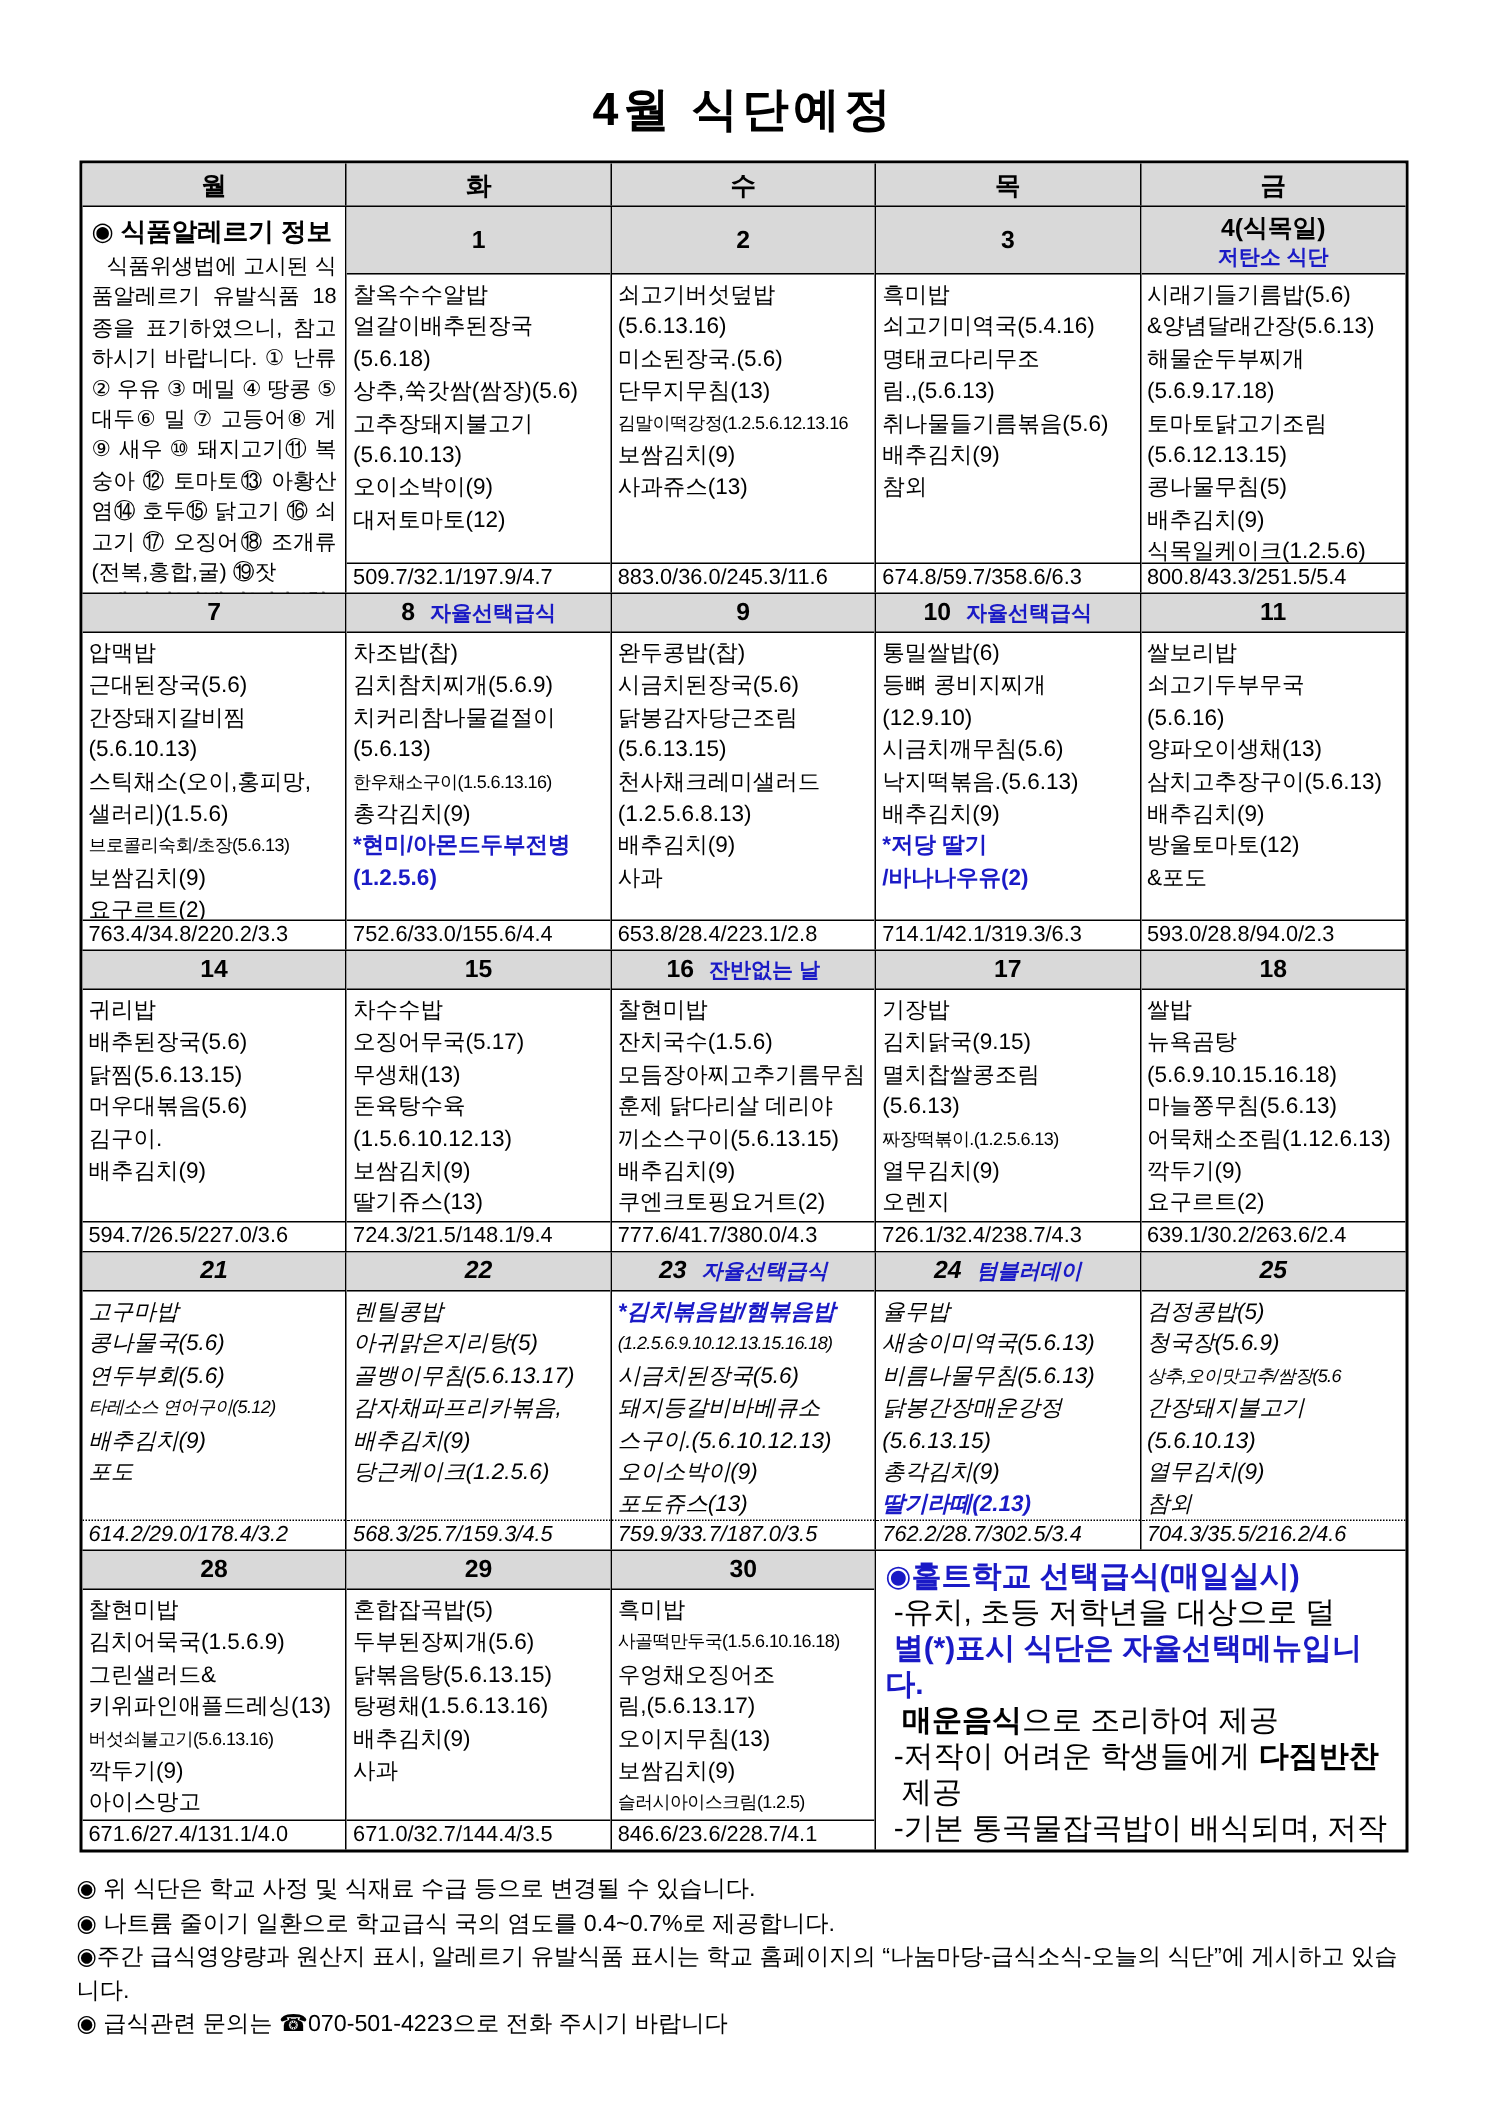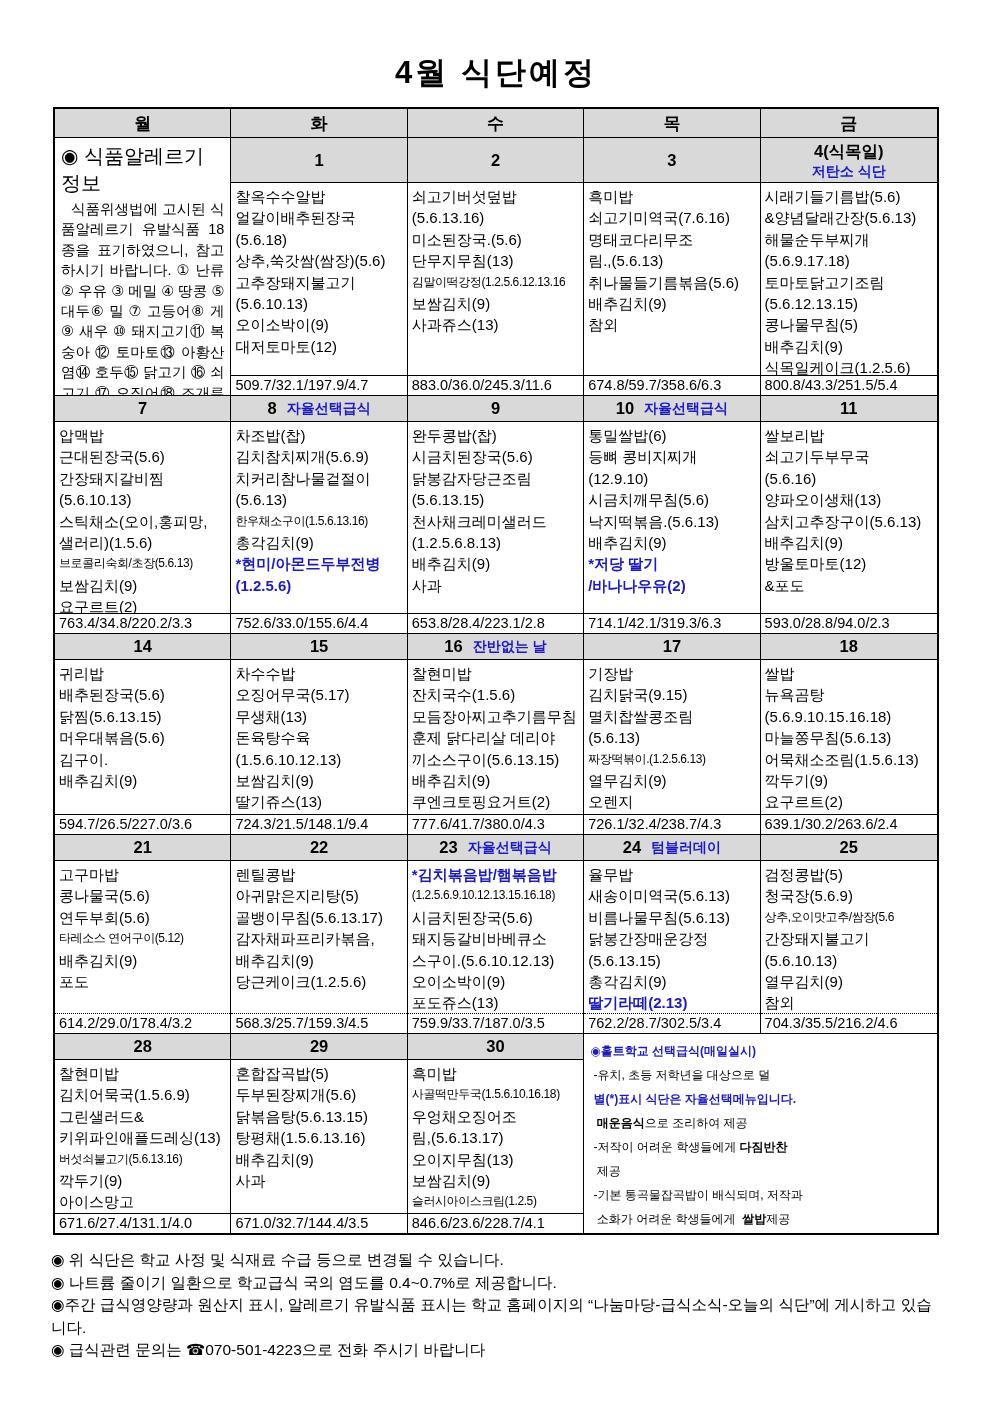--- a/index.html
+++ b/index.html
@@ -8,38 +8,38 @@
   body { width:992px; height:1403px; font-family:"Liberation Sans","DejaVu Sans",sans-serif; color:#000; }
   .page { position:relative; width:992px; height:1403px; overflow:hidden; }
   .title { text-align:center; font-size:31px; font-weight:bold; letter-spacing:3px; padding-top:52px; margin:0 0 13px 0; }
   .cal { margin:0 auto; width:886px; border:2px solid var(--bk); }
   .cal-head { display:grid; grid-template-columns:repeat(5,1fr); background:var(--gray); border-bottom:1px solid var(--bk); }
   .cal-head .wd { text-align:center; font-weight:bold; font-size:17px; padding:3px 0 2px; border-right:1px solid var(--bk); }
   .cal-head .wd:last-child { border-right:none; }
   .week { display:grid; grid-template-columns:repeat(5,1fr); border-bottom:1px solid var(--bk); }
   .week:last-child { border-bottom:none; }
   .week-w0 { height:258px; } .week-w1 { height:238px; } .week-w2 { height:201px; }
-  .week-w3 { height:199px; } .week-w4 { height:199px; }
+  .week-w3 { height:199px;font-style:italic; } .week-w4 { height:199px; }
   .day { border-right:1px solid var(--bk); display:flex; flex-direction:column; overflow:hidden; min-width:0; }
   .day:last-child { border-right:none; }
   .day-head { background:var(--gray); border-bottom:1px solid var(--bk); font-weight:bold; font-size:16.5px;
               display:flex; align-items:center; justify-content:center; gap:10px; height:26px; flex:0 0 auto; }
   .week-w0 .day-head { height:45px; flex-direction:column; gap:0; }
   .day-head .badge, .day-head .sub { color:var(--blue); font-size:14px; line-height:1.15; }
   .menu { flex:1 1 auto; padding:3px 1px 0 4px; font-size:15px; line-height:21.4px; overflow:hidden; }
   .menu .ln { white-space:nowrap; }
   .menu .ln.tight { font-size:12px; letter-spacing:-0.4px; }
   .menu .ln.blue { color:var(--blue); font-weight:bold; }
   .nutri { flex:0 0 auto; border-top:1px solid var(--bk); font-size:14.5px; padding:1px 0 2px 4px; height:20px; white-space:nowrap; }
   .week-dotted .nutri { border-top:1px dotted var(--bk); }
   .allergy-cell { padding:5px 6px 4px; font-size:14.5px; }
-  .allergy-cell .hd { font-weight:normal; font-size:20px; margin-bottom:2px; }
+  .allergy-cell .hd { font-weight:bold; font-size:17px; margin-bottom:2px; }
   .allergy-cell .bd { text-align:justify; line-height:20.4px; text-indent:10px; word-break:break-all; }
   .allergy-cell .ft { font-weight:bold; font-size:15px; margin-top:auto; padding-bottom:2px; }
-  .notice-cell { grid-column:span 2; padding:5px 4px 2px 6px; font-size:12px; line-height:24px; }
+  .notice-cell { grid-column:span 2; padding:5px 4px 2px 6px; font-size:20px; line-height:24px; }
   .notice-cell .nl { white-space:pre-wrap; }
   .notice-cell .nl.blue { color:var(--blue); font-weight:bold; }
   .footnotes { width:890px; margin:14px auto 0; font-size:15.5px; line-height:22.5px; }
   .fn { margin:0; }
 </style>
 </head>
 <body>
 
 <div class="page">
   <h1 class="title">4월 식단예정</h1>
@@ -88,21 +88,21 @@
               <div class="ln">사과쥬스(13)</div>
             </div>
             <div class="nutri">883.0/36.0/245.3/11.6</div>
           </div>
           <div class="day">
             <div class="day-head">
               <span class="date">3</span>
             </div>
             <div class="menu">
               <div class="ln">흑미밥</div>
-              <div class="ln">쇠고기미역국(7.6.16)</div>
+              <div class="ln">쇠고기미역국(5.4.16)</div>
               <div class="ln">명태코다리무조</div>
               <div class="ln">림.,(5.6.13)</div>
               <div class="ln">취나물들기름볶음(5.6)</div>
               <div class="ln">배추김치(9)</div>
               <div class="ln">참외</div>
             </div>
             <div class="nutri">674.8/59.7/358.6/6.3</div>
           </div>
           <div class="day">
             <div class="day-head">
@@ -271,21 +271,21 @@
           </div>
           <div class="day">
             <div class="day-head">
               <span class="date">18</span>
             </div>
             <div class="menu">
               <div class="ln">쌀밥</div>
               <div class="ln">뉴욕곰탕</div>
               <div class="ln">(5.6.9.10.15.16.18)</div>
               <div class="ln">마늘쫑무침(5.6.13)</div>
-              <div class="ln">어묵채소조림(1.5.6.13)</div>
+              <div class="ln">어묵채소조림(1.12.6.13)</div>
               <div class="ln">깍두기(9)</div>
               <div class="ln">요구르트(2)</div>
             </div>
             <div class="nutri">639.1/30.2/263.6/2.4</div>
           </div>
         </div>
         <div class="week week-w3 week-dotted">
           <div class="day">
             <div class="day-head">
               <span class="date">21</span>

